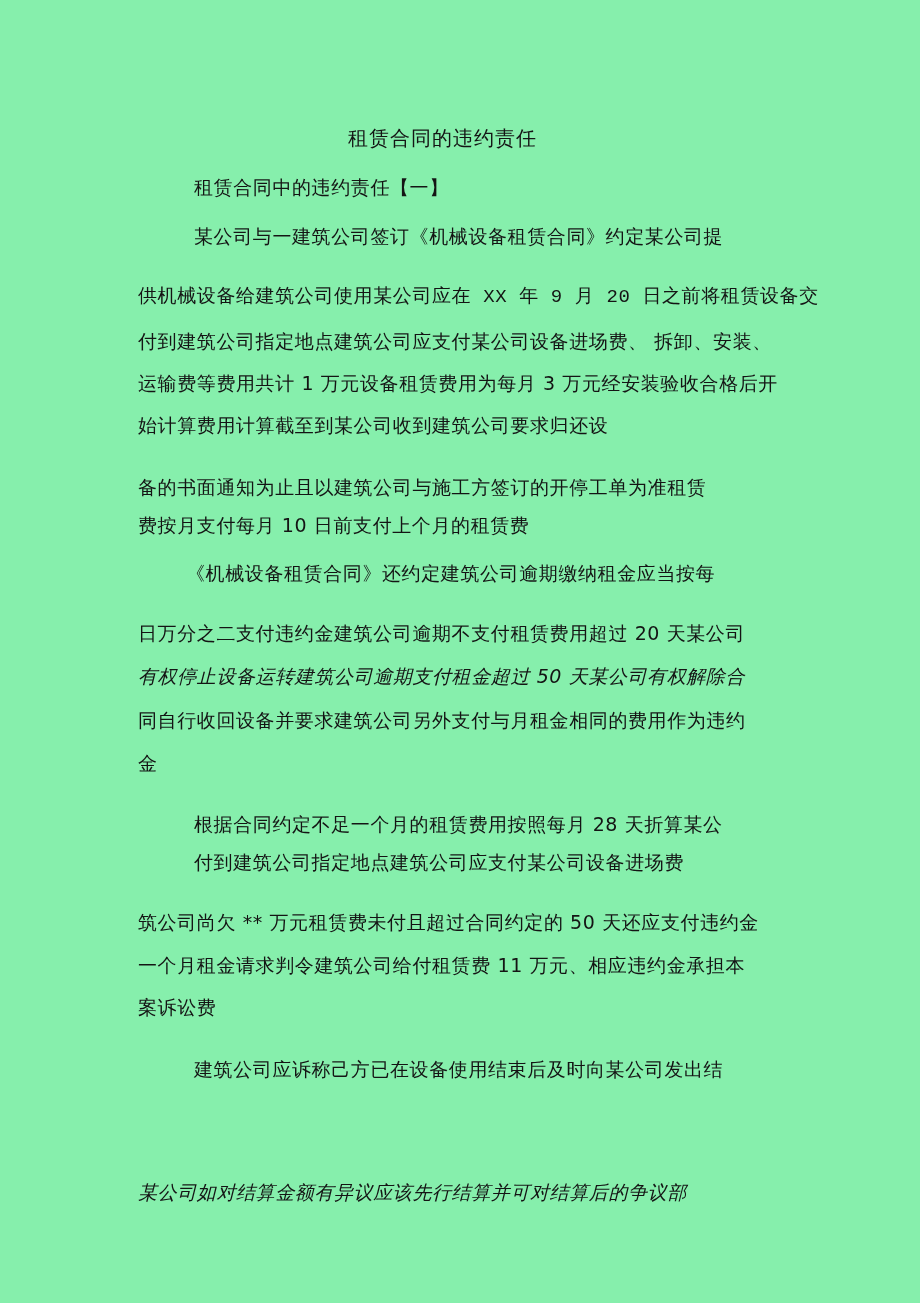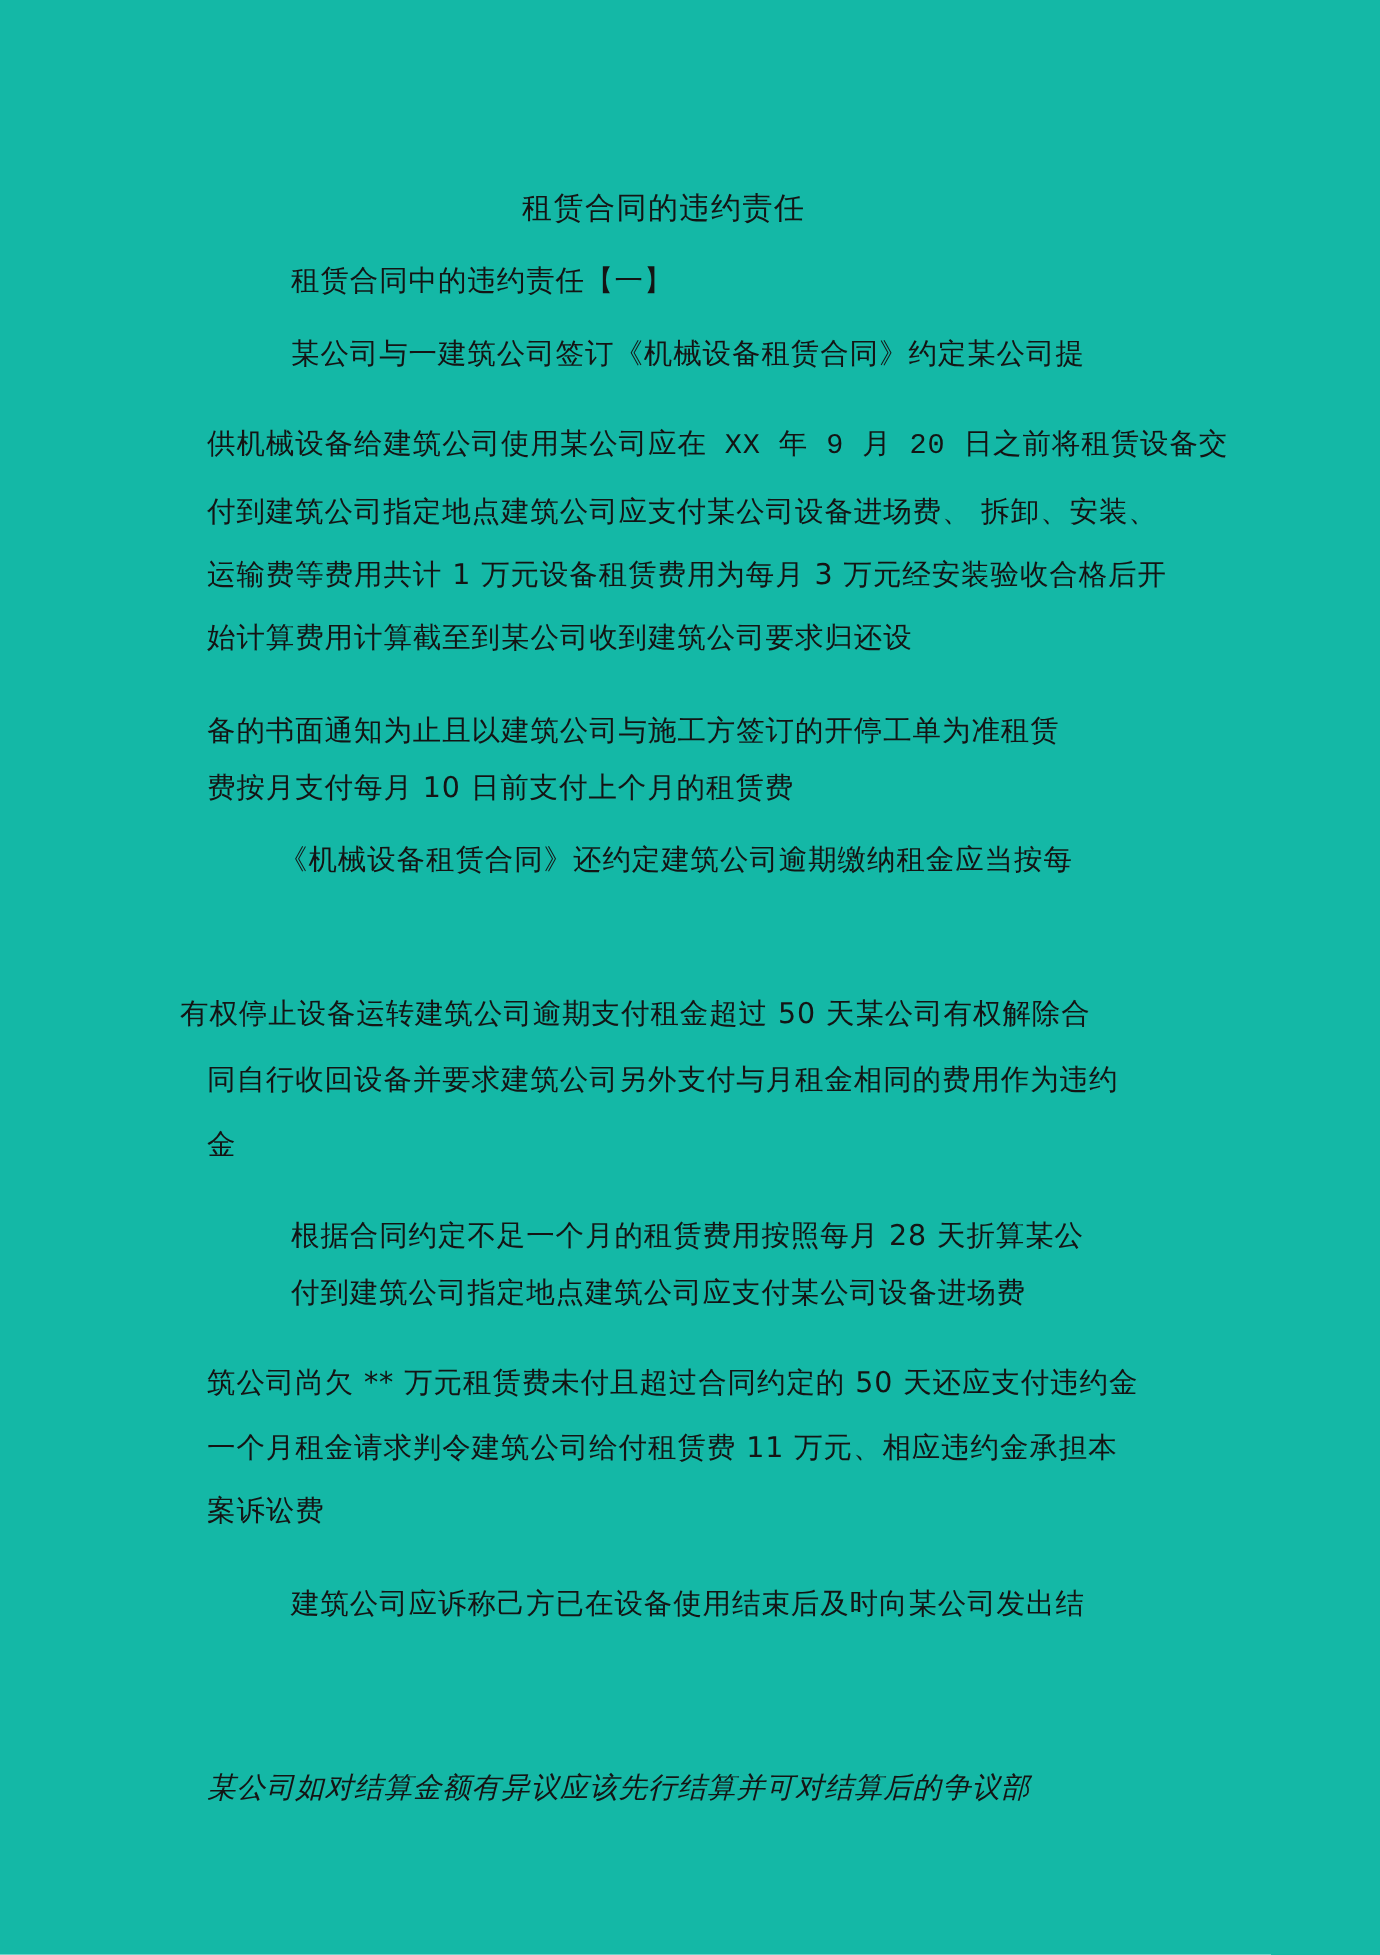--- a/index.html
+++ b/index.html
@@ -1,38 +1,39 @@
 <!DOCTYPE html>
 <html><head>
 <meta charset="utf-8">
 <style>
   html, body { margin: 0; padding: 0; background: #ffffff; }
   body { width: 920px; height: 1303px; position: relative; overflow: hidden;
          font-family: "DejaVu Sans", "Liberation Sans", sans-serif; color: #141414; }
-  .page { position: absolute; left: 0; top: 0; width: 920px; height: 1303px; background: #14b8a6; }
+  .page { position: absolute; left: 0; top: 0; width: 920px; height: 1303px; background: #86efac; }
   .line { position: absolute; white-space: nowrap; font-size: 19px; line-height: 24px; letter-spacing: 0.6px; }
   .title { font-family: "DejaVu Serif", "Liberation Serif", serif; font-size: 20px; letter-spacing: 1px; }
 </style>
 </head>
 <body>
 
 <div class="page">
   <div class="line title" style="left:348px; top:126px;">租赁合同的违约责任</div>
   <div class="line" style="left:194px; top:175px;">租赁合同中的违约责任【一】</div>
 
   <div class="line" style="left:194px; top:224px;">某公司与一建筑公司签订《机械设备租赁合同》约定某公司提</div>
   <div class="line" style="left:138px; top:285px;font-family:Liberation Mono, monospace;">供机械设备给建筑公司使用某公司应在 XX 年 9 月 20 日之前将租赁设备交</div>
   <div class="line" style="left:138px; top:329px;">付到建筑公司指定地点建筑公司应支付某公司设备进场费、 拆卸、安装、</div>
   <div class="line" style="left:138px; top:371px;">运输费等费用共计 1 万元设备租赁费用为每月 3 万元经安装验收合格后开</div>
   <div class="line" style="left:138px; top:413px;text-align:right;">始计算费用计算截至到某公司收到建筑公司要求归还设</div>
   <div class="line" style="left:138px; top:475px;">备的书面通知为止且以建筑公司与施工方签订的开停工单为准租赁</div>
   <div class="line" style="left:138px; top:513px;">费按月支付每月 10 日前支付上个月的租赁费</div>
 
   <div class="line" style="left:186px; top:561px;">《机械设备租赁合同》还约定建筑公司逾期缴纳租金应当按每</div>
-  <div class="line" style="left:120px; top:664px;">有权停止设备运转建筑公司逾期支付租金超过 50 天某公司有权解除合</div>
+  <div class="line" style="left:138px; top:621px;">日万分之二支付违约金建筑公司逾期不支付租赁费用超过 20 天某公司</div>
+  <div class="line" style="left:138px; top:664px;font-style:italic;">有权停止设备运转建筑公司逾期支付租金超过 50 天某公司有权解除合</div>
   <div class="line" style="left:138px; top:708px;">同自行收回设备并要求建筑公司另外支付与月租金相同的费用作为违约</div>
   <div class="line" style="left:138px; top:751px;">金</div>
 
   <div class="line" style="left:194px; top:812px;">根据合同约定不足一个月的租赁费用按照每月 28 天折算某公</div>
   <div class="line" style="left:194px; top:850px;">付到建筑公司指定地点建筑公司应支付某公司设备进场费</div>
   <div class="line" style="left:138px; top:910px;text-align:right;">筑公司尚欠 ** 万元租赁费未付且超过合同约定的 50 天还应支付违约金</div>
   <div class="line" style="left:138px; top:953px;">一个月租金请求判令建筑公司给付租赁费 11 万元、相应违约金承担本</div>
   <div class="line" style="left:138px; top:995px;">案诉讼费</div>
 
   <div class="line" style="left:194px; top:1057px;">建筑公司应诉称己方已在设备使用结束后及时向某公司发出结</div>

